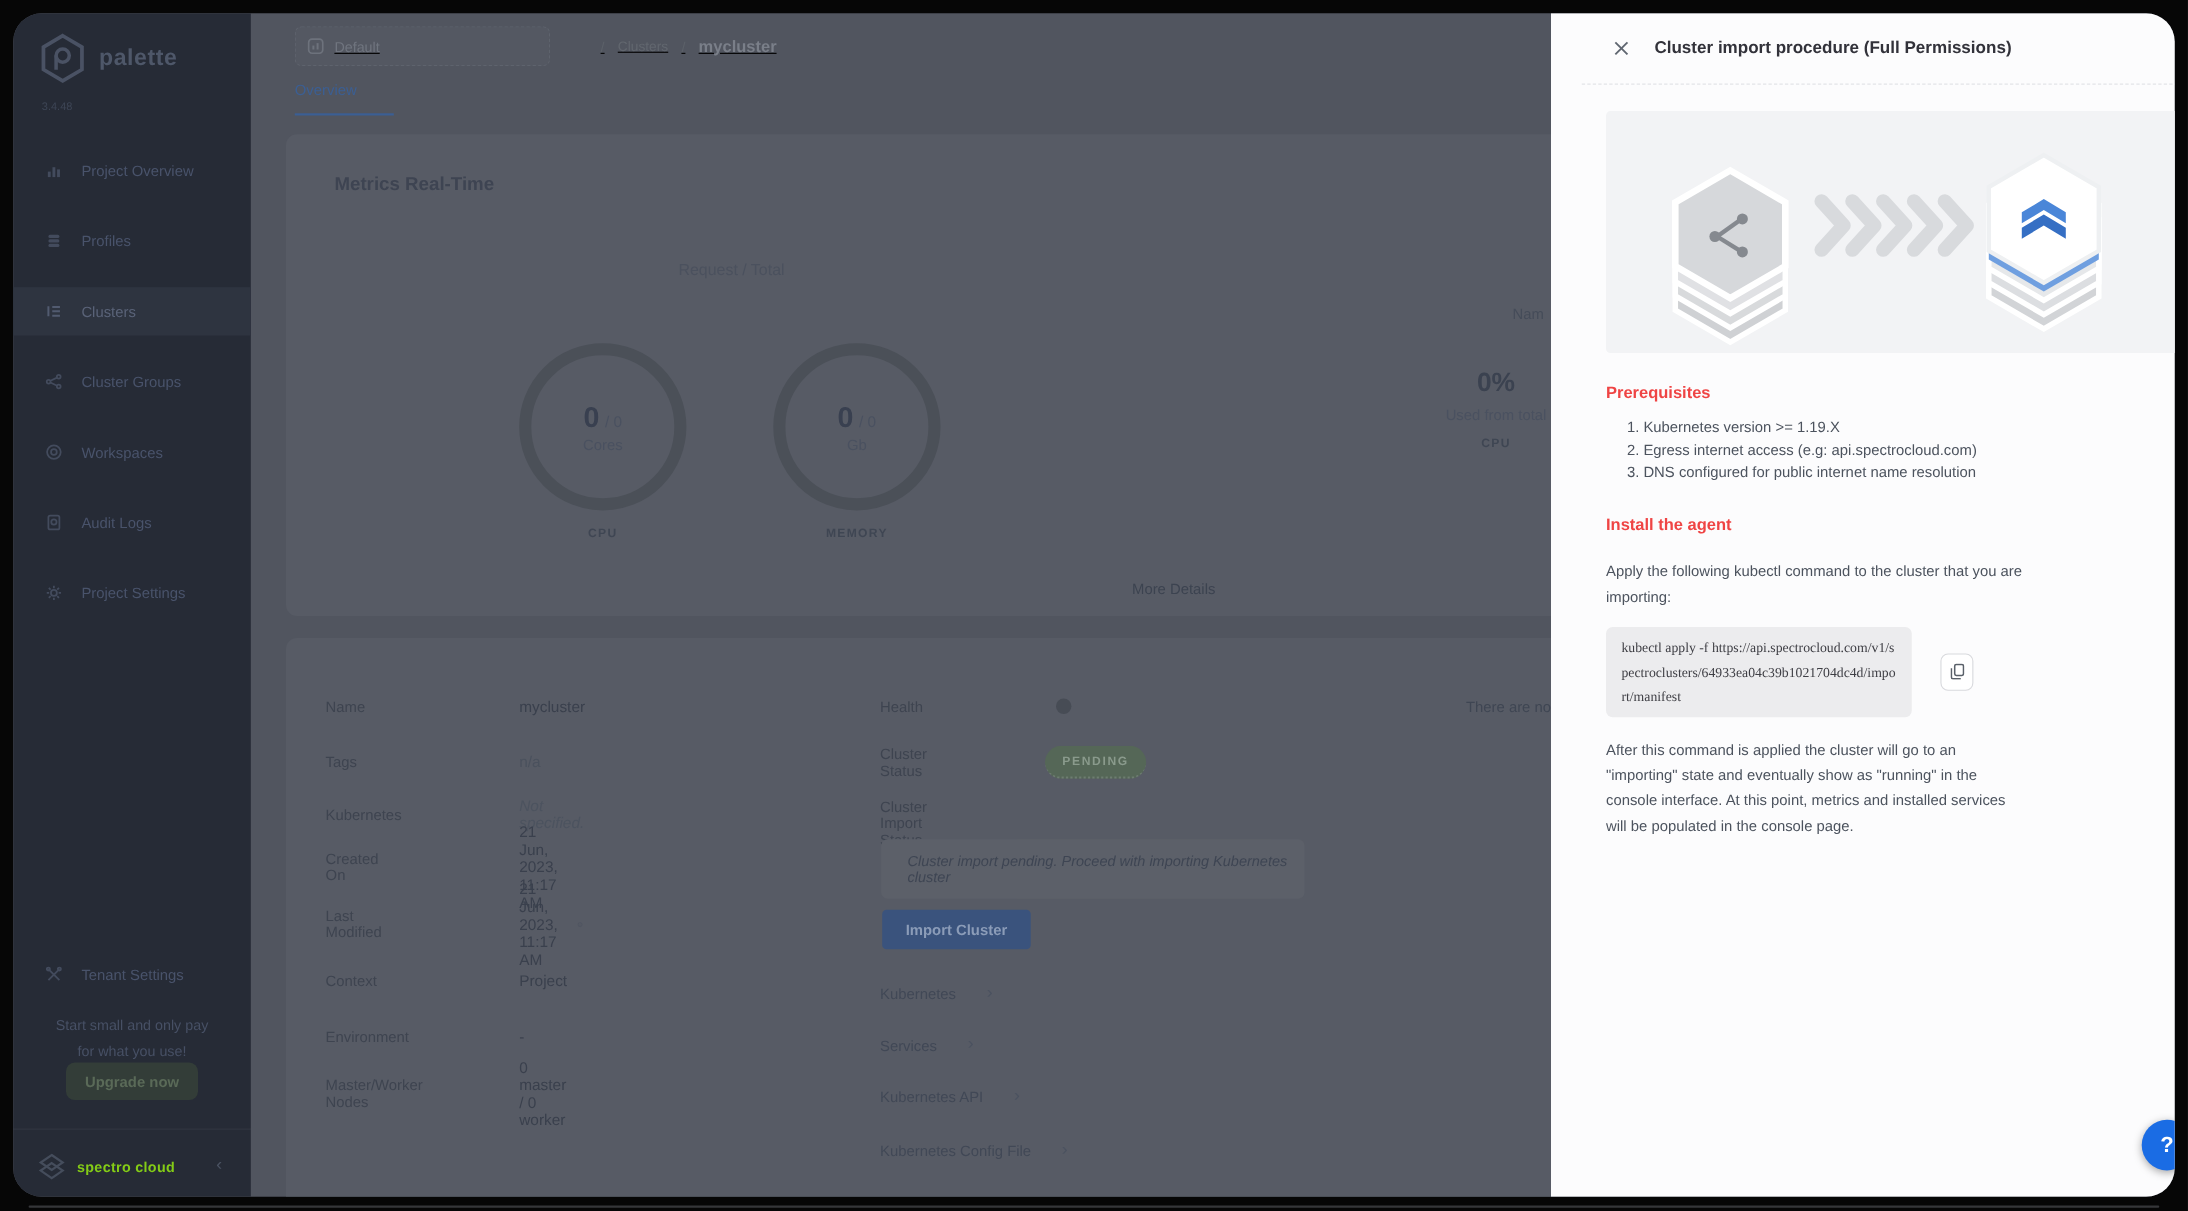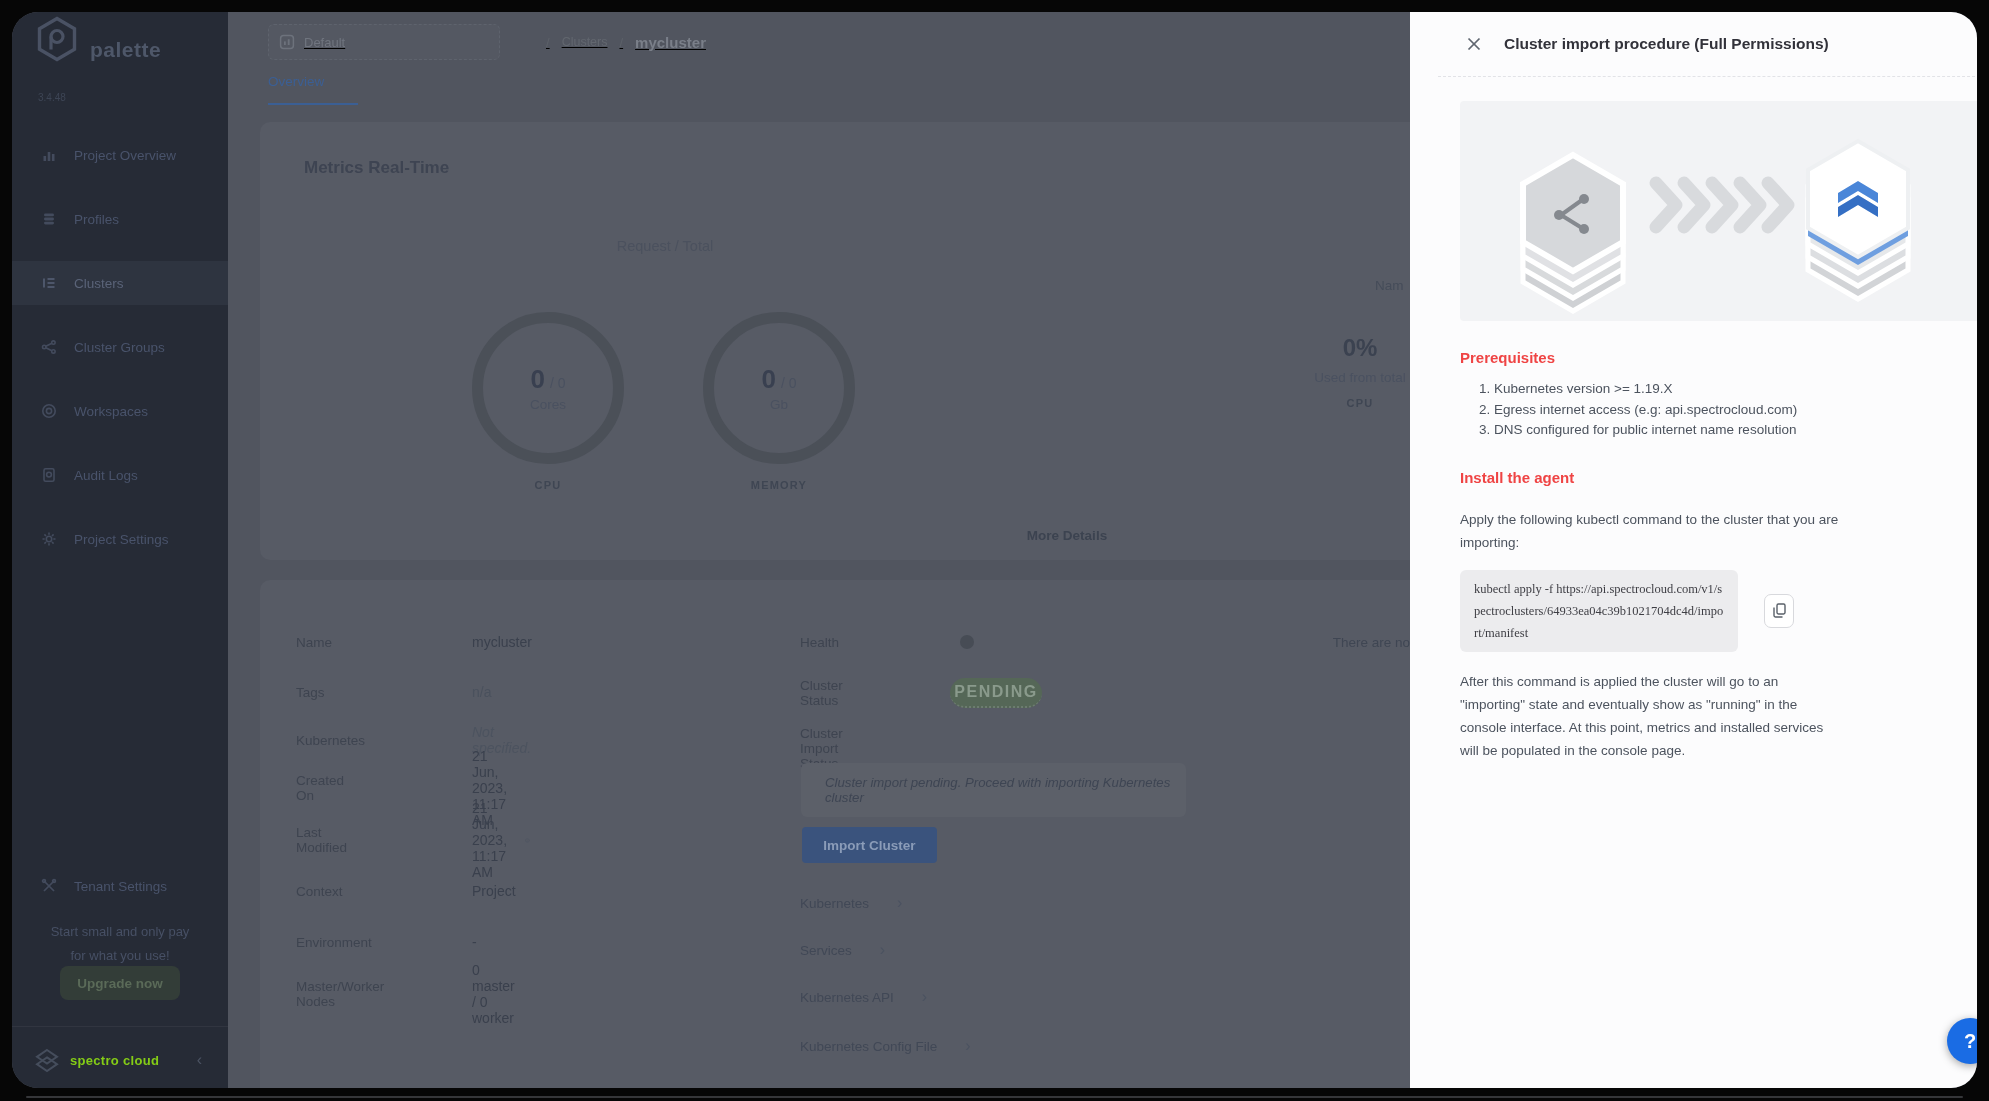--- a/index.html
+++ b/index.html
@@ -2,21 +2,21 @@
 <html style="--active-tab-blue: #3b5f94; --import-button-blue: #3a537d; --help-button-blue: #1a6ce4; --pending-badge-green: #556757; --drawer-background: #fcfcfd; --sidebar-background: #262b36; --dimmed-page-background: #51555f;"><head>
 <meta charset="utf-8">
 <style>
   html,body{margin:0;padding:0;}
   body{width:1989px;height:1101px;position:relative;overflow:hidden;background:#060606;
        font-family:"Liberation Sans","DejaVu Sans",sans-serif;-webkit-font-smoothing:antialiased;}
   .app{position:absolute;left:12px;top:12px;width:1965px;height:1076px;border-radius:26px;
        overflow:hidden;background:var(--dimmed-page-background,#51555f);}
   
   .sidebar{position:absolute;left:0;top:0;bottom:0;width:216px;background:var(--sidebar-background,#262b36);z-index:2;}
-  .logo-row{position:absolute;left:25px;top:4px;display:flex;align-items:flex-end;gap:13px;}
+  .logo-row{position:absolute;left:25px;top:18px;display:flex;align-items:center;gap:13px;}
   .logo-text{font-size:21px;font-weight:600;color:#4e5769;letter-spacing:.5px;}
   .version{position:absolute;left:26px;top:80px;font-size:10px;color:#3d4555;}
   .nav-item{position:absolute;left:0;width:216px;height:44px;display:flex;align-items:center;cursor:pointer;}
   .nav-item .nicon{width:17px;height:17px;margin-left:28px;display:flex;align-items:center;justify-content:center;color:#434b5d;}
   .nav-item .nlabel{margin-left:17px;font-size:13.5px;font-weight:500;color:#49536b;}
   .nav-item.active{background:#2e3440;}
   .nav-item.active .nlabel{color:#5a6378;}
   .nav-item.active .nicon{color:#525b70;}
   .promo{position:absolute;left:0;top:908px;width:216px;text-align:center;font-size:13px;line-height:24px;color:#475065;font-weight:500;}
   .upgrade{position:absolute;left:48px;top:954px;width:120px;height:34px;border:none;border-radius:8px;
@@ -49,31 +49,31 @@
                display:flex;flex-direction:column;align-items:center;justify-content:center;}
   .gauge .num{font-size:26px;font-weight:600;color:#394050;}
   .gauge .num .den{font-size:14px;font-weight:400;color:#4a5160;margin-left:5px;}
   .gauge .unit{font-size:13.5px;color:#4a5160;margin-top:2px;}
   .gauge .cap{margin-top:15px;font-size:11px;letter-spacing:1.2px;color:#3f4653;font-weight:600;}
   .usage{position:absolute;left:1012px;top:212px;width:176px;text-align:center;}
   .usage .pct{font-size:24px;font-weight:600;color:#3b4250;}
   .usage .ulabel{margin-top:8px;font-size:13.5px;color:#4a5160;}
   .usage .ucap{margin-top:12px;font-size:11px;letter-spacing:1.2px;color:#3f4653;font-weight:600;}
   .clip-label{position:absolute;left:1115px;top:156px;font-size:13.5px;color:#454c59;}
-  .more{position:absolute;left:700px;top:406px;width:214px;text-align:center;font-size:13.5px;font-weight:700;color:#3c4350;cursor:pointer;}
+  .more{position:absolute;left:700px;top:406px;width:214px;text-align:center;font-size:13.5px;font-weight:400;color:#3c4350;cursor:pointer;}
   .details{left:32px;top:568px;width:1240px;height:508px;border-radius:10px 10px 0 0;}
   .drow{position:absolute;left:0;height:32px;display:flex;align-items:center;}
   .dlabel{position:absolute;left:36px;font-size:13.5px;color:#3e4450;}
   .dvalue{position:absolute;left:212px;font-size:14px;font-weight:500;color:#3a404d;display:flex;align-items:center;gap:8px;}
   .dvalue.faint{color:#4a515d;font-weight:400;}
   .dvalue.faint-i{color:#4c535f;font-weight:400;font-style:italic;}
   .mlabel{position:absolute;left:540px;font-size:13.5px;color:#3e4450;}
   .health-dot{position:absolute;left:700px;width:14px;height:14px;border-radius:50%;background:#474c55;}
   .badge{position:absolute;left:690px;width:92px;height:30px;border-radius:16px;background:var(--pending-badge-green,#556757);
-         display:flex;align-items:center;justify-content:center;font-size:16px;font-weight:700;letter-spacing:1.5px;
+         display:flex;align-items:center;justify-content:center;font-size:11px;font-weight:700;letter-spacing:1.5px;
          color:#8a9a8c;border-bottom:2px dotted #6d7d70;box-sizing:border-box;}
   .msg-box{position:absolute;left:541px;top:183px;width:385px;height:54px;background:#5c6069;border-radius:6px;
            display:flex;align-items:center;}
   .msg-box span{margin-left:24px;font-size:13.2px;color:#3e4553;font-style:italic;}
   .import-btn{position:absolute;left:542px;top:247px;width:135px;height:36px;border:none;border-radius:4px;
               background:var(--import-button-blue,#3a537d);color:#8b9cb8;font-size:13.5px;font-weight:600;cursor:pointer;font-family:inherit;}
   .lrow{position:absolute;left:540px;height:28px;display:flex;align-items:center;cursor:pointer;}
   .lrow .llabel{font-size:13.5px;color:#414856;}
   .lrow .chev{margin-left:28px;color:#4b5260;font-size:16px;line-height:1;}
   .side-note{position:absolute;left:1030px;top:46px;width:120px;height:32px;display:flex;align-items:center;

